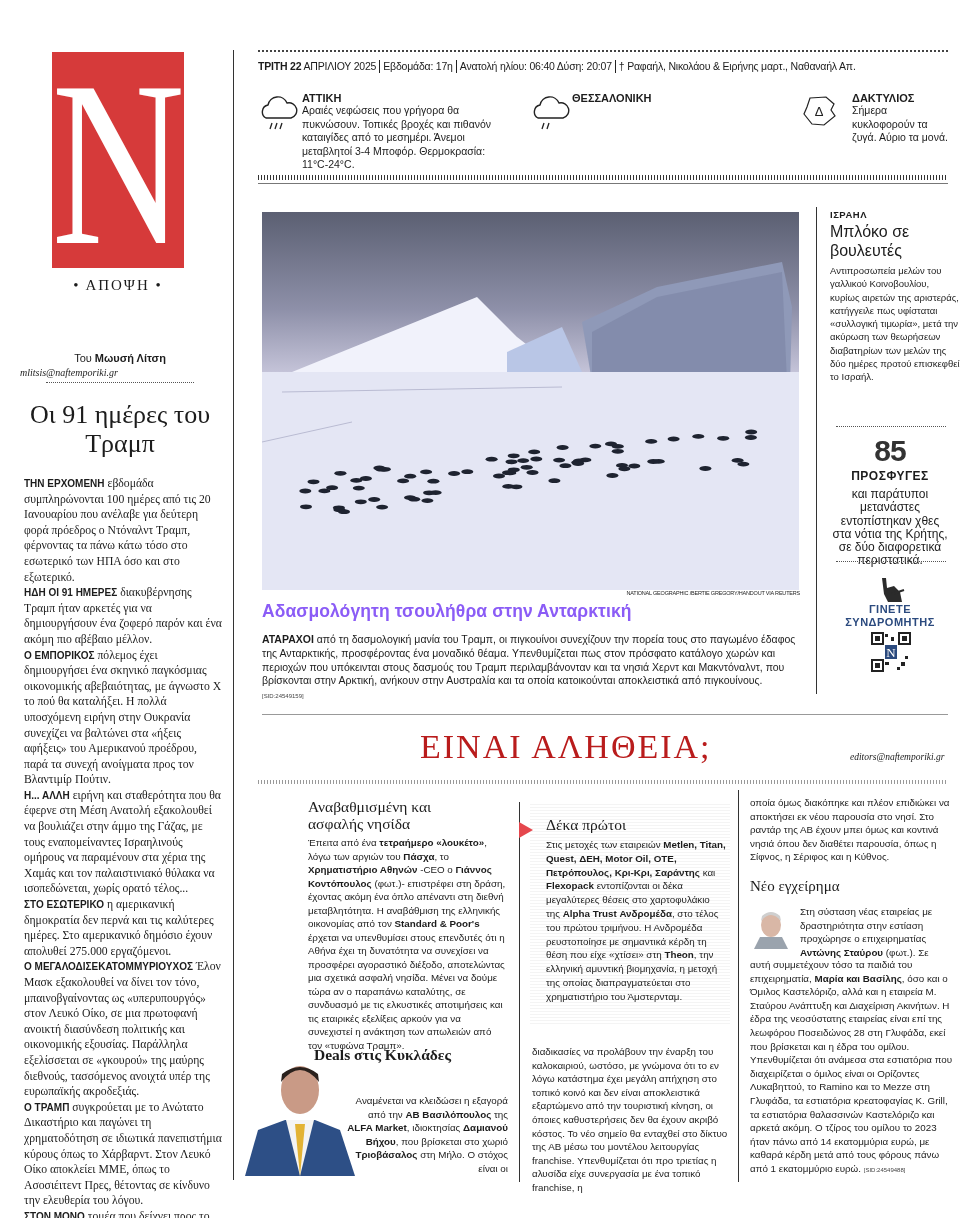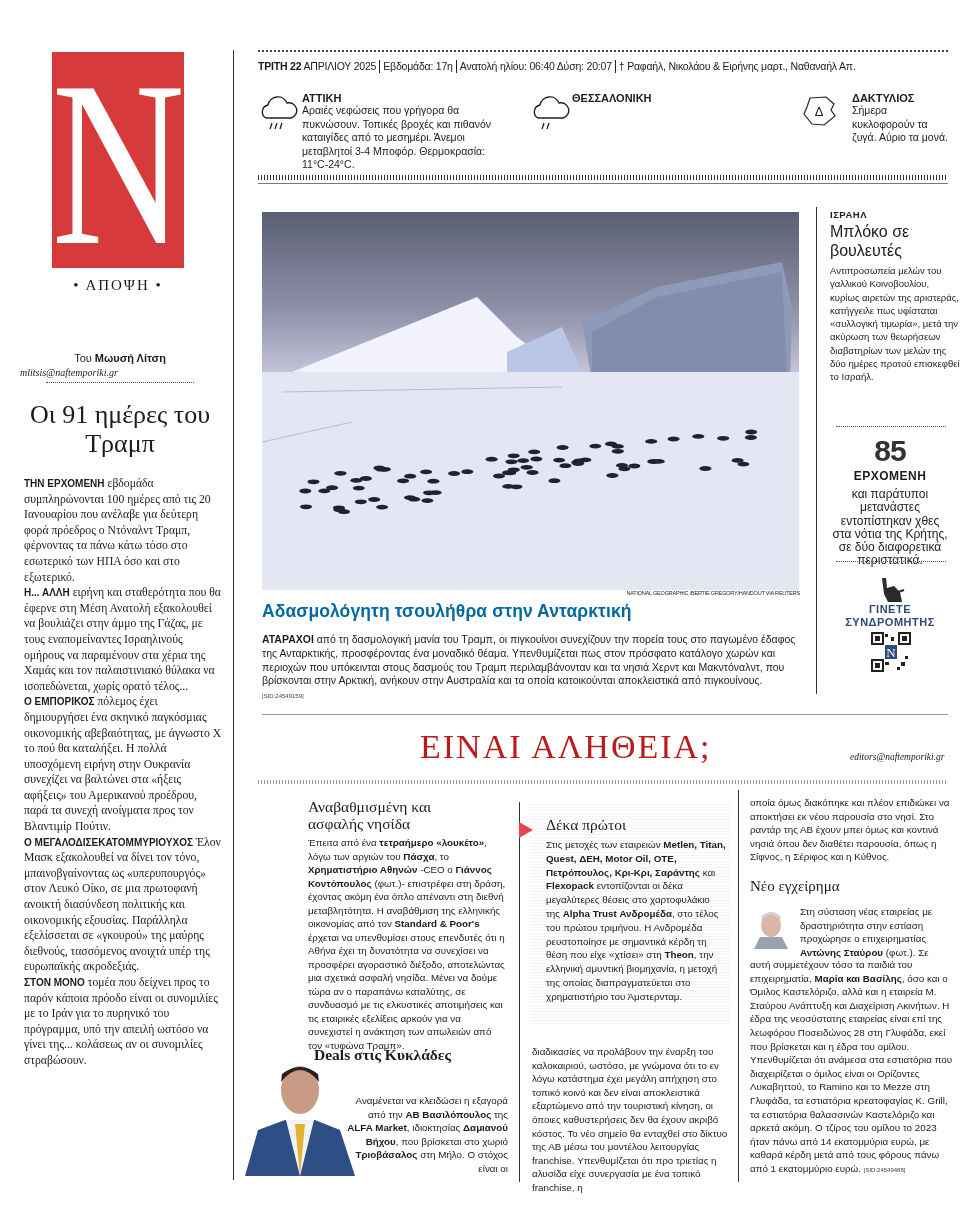--- a/index.html
+++ b/index.html
@@ -29,21 +29,21 @@
   .wx { top: 92px; }
   .wx-icon { width: 40px; height: 44px; }
   .wx-title { font-size: 11px; font-weight: bold; }
   .wx-text { font-size: 10.5px; line-height: 13.5px; }
   #hdr-bars { left: 258px; top: 175px; width: 690px; height: 5px; background: repeating-linear-gradient(90deg, #333 0 1px, #fff 1px 3px); }
   #hdr-line { left: 258px; top: 183px; width: 690px; border-top: 1px solid #777; }
 
   
   #photo { left: 262px; top: 212px; width: 537px; height: 378px; overflow: hidden; }
   #photo-credit { left: 560px; top: 590px; width: 240px; text-align: right; font-size: 5.5px; letter-spacing: -0.2px; }
-  #photo-headline { left: 262px; top: 601px; width: 540px; font-size: 17.5px; font-weight: bold; color: #0369a1; letter-spacing: 0.1px; }
+  #photo-headline { left: 262px; top: 601px; width: 540px; font-size: 17.5px; font-weight: bold; color: #8b5cf6; letter-spacing: 0.1px; }
   #photo-body { left: 262px; top: 633px; width: 540px; font-size: 10.5px; line-height: 13.8px; }
   #photo-sep { left: 262px; top: 714px; width: 686px; border-top: 1px solid #999; }
 
   
   #vline-right { left: 816px; top: 207px; width: 1px; height: 487px; background: #333; }
   #isr-kicker { left: 830px; top: 209px; font-size: 9.5px; font-weight: bold; letter-spacing: 0.5px; }
   #isr-title { left: 830px; top: 222px; width: 130px; font-size: 16px; line-height: 19px; }
   #isr-body { left: 830px; top: 264px; width: 130px; font-size: 9.5px; line-height: 13.3px; }
   #side-dots1 { left: 836px; top: 426px; width: 110px; border-top: 1px dotted #555; }
   #stat-num { left: 830px; top: 434px; width: 120px; text-align: center; font-size: 30px; font-weight: bold; color: #333; letter-spacing: -1px; }
@@ -88,23 +88,26 @@
   </div>
 <div class="abs" id="section-label">• ΑΠΟΨΗ •</div>
 <div class="abs" id="vline-left"></div>
 
 <div class="abs" id="author"><span>Του</span> <b>Μωυσή Λίτση</b></div>
 <div class="abs" id="author-email">mlitsis@naftemporiki.gr</div>
 <div class="abs" id="author-sep"></div>
 <div class="abs" id="op-title">Οι 91 ημέρες του Τραμπ</div>
 <div class="abs" id="op-body">
     <p><b>ΤΗΝ ΕΡΧΟΜΕΝΗ</b> εβδομάδα συμπληρώνονται 100 ημέρες από τις 20 Ιανουαρίου που ανέλαβε για δεύτερη φορά πρόεδρος ο Ντόναλντ Τραμπ, φέρνοντας τα πάνω κάτω τόσο στο εσωτερικό των ΗΠΑ όσο και στο εξωτερικό.</p>
+    <p><b>ΗΔΗ ΟΙ 91 ΗΜΕΡΕΣ</b> διακυβέρνησης Τραμπ ήταν αρκετές για να δημιουργήσουν ένα ζοφερό παρόν και ένα ακόμη πιο αβέβαιο μέλλον.</p>
+    <p><b>Ο ΕΜΠΟΡΙΚΟΣ</b> πόλεμος έχει δημιουργήσει ένα σκηνικό παγκόσμιας οικονομικής αβεβαιότητας, με άγνωστο Χ το πού θα καταλήξει. Η πολλά υποσχόμενη ειρήνη στην Ουκρανία συνεχίζει να βαλτώνει στα «ήξεις αφήξεις» του Αμερικανού προέδρου, παρά τα συνεχή ανοίγματα προς τον Βλαντιμίρ Πούτιν.</p>
     <p><b>Η... ΑΛΛΗ</b> ειρήνη και σταθερότητα που θα έφερνε στη Μέση Ανατολή εξακολουθεί να βουλιάζει στην άμμο της Γάζας, με τους εναπομείναντες Ισραηλινούς ομήρους να παραμένουν στα χέρια της Χαμάς και τον παλαιστινιακό θύλακα να ισοπεδώνεται, χωρίς ορατό τέλος...</p>
-    <p><b>Ο ΕΜΠΟΡΙΚΟΣ</b> πόλεμος έχει δημιουργήσει ένα σκηνικό παγκόσμιας οικονομικής αβεβαιότητας, με άγνωστο Χ το πού θα καταλήξει. Η πολλά υποσχόμενη ειρήνη στην Ουκρανία συνεχίζει να βαλτώνει στα «ήξεις αφήξεις» του Αμερικανού προέδρου, παρά τα συνεχή ανοίγματα προς τον Βλαντιμίρ Πούτιν.</p>
+    <p><b>ΣΤΟ ΕΣΩΤΕΡΙΚΟ</b> η αμερικανική δημοκρατία δεν περνά και τις καλύτερες ημέρες. Στο αμερικανικό δημόσιο έχουν απολυθεί 275.000 εργαζόμενοι.</p>
     <p><b>Ο ΜΕΓΑΛΟΔΙΣΕΚΑΤΟΜΜΥΡΙΟΥΧΟΣ</b> Έλον Μασκ εξακολουθεί να δίνει τον τόνο, μπαινοβγαίνοντας ως «υπερυπουργός» στον Λευκό Οίκο, σε μια πρωτοφανή ανοικτή διασύνδεση πολιτικής και οικονομικής εξουσίας. Παράλληλα εξελίσσεται σε «γκουρού» της μαύρης διεθνούς, τασσόμενος ανοιχτά υπέρ της ευρωπαϊκής ακροδεξιάς.</p>
+    <p><b>Ο ΤΡΑΜΠ</b> συγκρούεται με το Ανώτατο Δικαστήριο και παγώνει τη χρηματοδότηση σε ιδιωτικά πανεπιστήμια κύρους όπως το Χάρβαρντ. Στον Λευκό Οίκο αποκλείει ΜΜΕ, όπως το Ασοσιέιτεντ Πρες, θέτοντας σε κίνδυνο την ελευθερία του λόγου.</p>
     <p><b>ΣΤΟΝ ΜΟΝΟ</b> τομέα που δείχνει προς το παρόν κάποια πρόοδο είναι οι συνομιλίες με το Ιράν για το πυρηνικό του πρόγραμμα, υπό την απειλή ωστόσο να γίνει της... κολάσεως αν οι συνομιλίες στραβώσουν.</p>
   </div>
 
 <div class="abs" id="hdr-dots"></div>
 <div class="abs cond" id="dateline">
   <b>ΤΡΙΤΗ 22</b> <span>ΑΠΡΙΛΙΟΥ 2025</span><span class="sep"></span><span>Εβδομάδα: 17η</span><span class="sep"></span><span>Ανατολή ηλίου: 06:40 Δύση: 20:07</span><span class="sep"></span><span>† Ραφαήλ, Νικολάου &amp; Ειρήνης μαρτ., Ναθαναήλ Απ.</span>
 </div>
 
 <div class="abs wx" style="left:258px;">
   <svg class="wx-icon" viewBox="0 0 40 44">
@@ -240,21 +243,21 @@
 <div class="abs" id="photo-headline">Αδασμολόγητη τσουλήθρα στην Ανταρκτική</div>
 <div class="abs" id="photo-body"><b>ΑΤΑΡΑΧΟΙ</b><span> από τη δασμολογική μανία του Τραμπ, οι πιγκουίνοι συνεχίζουν την πορεία τους στο παγωμένο έδαφος της Ανταρκτικής, προσφέροντας ένα μοναδικό θέαμα. Υπενθυμίζεται πως στον πρόσφατο κατάλογο χωρών και περιοχών που υπόκεινται στους δασμούς του Τραμπ περιλαμβάνονταν και τα νησιά Χερντ και Μακντόναλντ, που βρίσκονται στην Αρκτική, ανήκουν στην Αυστραλία και τα οποία κατοικούνται αποκλειστικά από πιγκουίνους.</span> <span class="sid">[SID:24549159]</span></div>
 <div class="abs" id="photo-sep"></div>
 
 <div class="abs" id="vline-right"></div>
 <div class="abs" id="isr-kicker">ΙΣΡΑΗΛ</div>
 <div class="abs" id="isr-title">Μπλόκο σε βουλευτές</div>
 <div class="abs" id="isr-body">Αντιπροσωπεία μελών του γαλλικού Κοινοβουλίου, κυρίως αιρετών της αριστεράς, κατήγγειλε πως υφίσταται «συλλογική τιμωρία», μετά την ακύρωση των θεωρήσεων διαβατηρίων των μελών της δύο ημέρες προτού επισκεφθεί το Ισραήλ.</div>
 <div class="abs" id="side-dots1"></div>
 <div class="abs" id="stat-num">85</div>
-<div class="abs" id="stat-label">ΕΡΧΟΜΕΝΗ</div>
+<div class="abs" id="stat-label">ΠΡΟΣΦΥΓΕΣ</div>
 <div class="abs" id="stat-body">και παράτυποι μετανάστες εντοπίστηκαν χθες στα νότια της Κρήτης, σε δύο διαφορετικά περιστατικά.</div>
 <div class="abs" id="side-dots2"></div>
 <svg class="abs" id="sub-icon" viewBox="0 0 30 28">
     <path d="M6 2 L10 2 L11 12 L18 10 L24 16 L26 26 L12 26 L8 18 Z" fill="#2b2b2b"></path>
     <path d="M16 18 L28 14" stroke="#2b2b2b" stroke-width="2"></path>
   </svg>
 <div class="abs" id="sub-label">
     <div>ΓΙΝΕΤΕ</div>
     <div>ΣΥΝΔΡΟΜΗΤΗΣ</div>
   </div>

